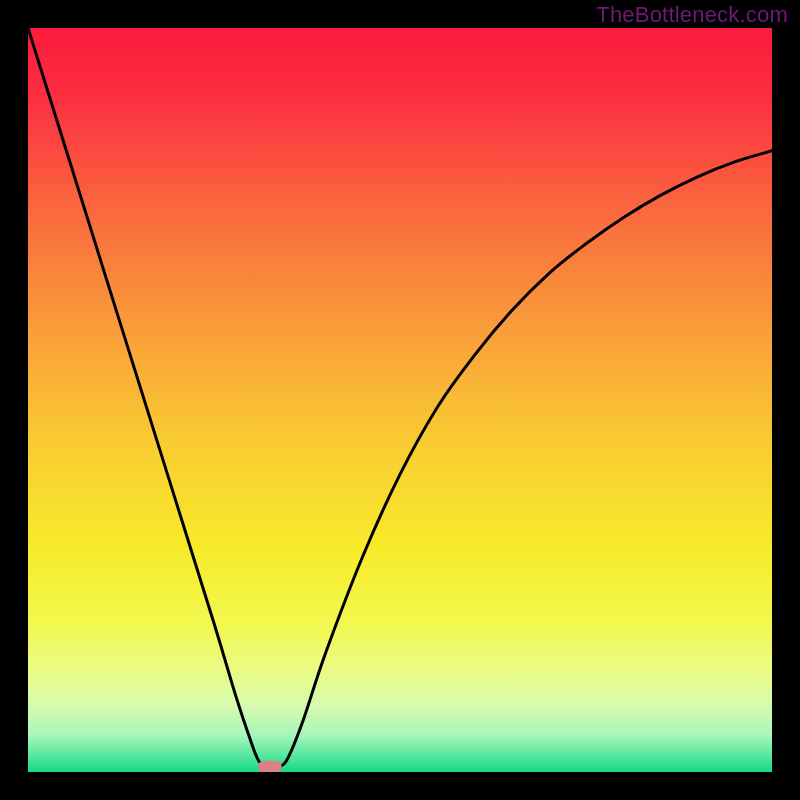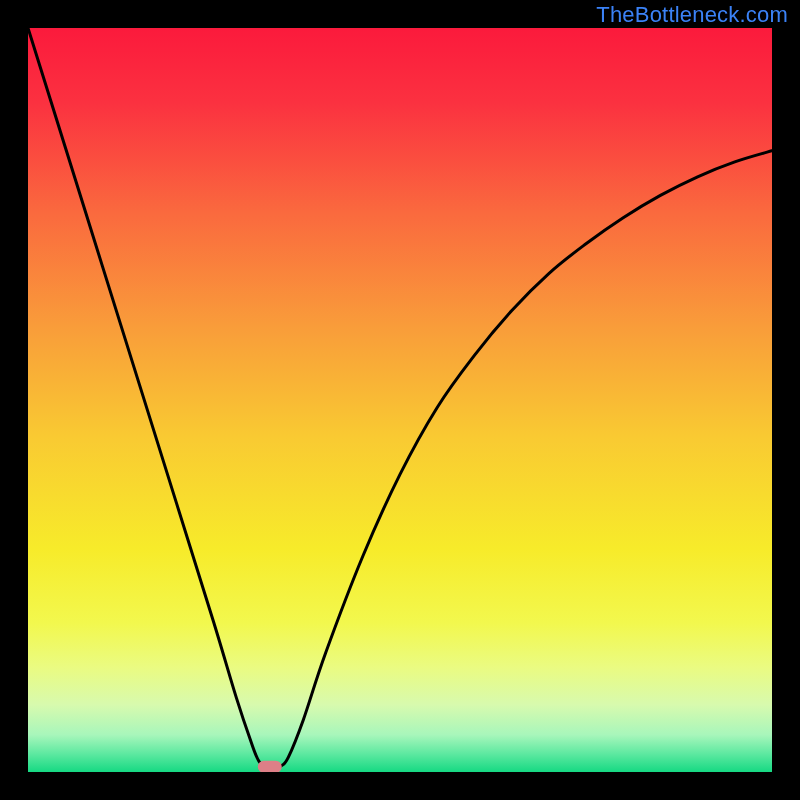--- a/index.html
+++ b/index.html
@@ -13,21 +13,21 @@
   }
   .wrap {
     position: relative;
     width: 800px;
     height: 800px;
   }
   .watermark {
     position: absolute;
     top: 2px;
     right: 12px;
-    color: #3b82f6;
+    color: #701a75;
     font-size: 22px;
     font-weight: 500;
     letter-spacing: 0.2px;
     user-select: none;
   }
   svg {
     display: block;
   }
 </style>
 </head>

